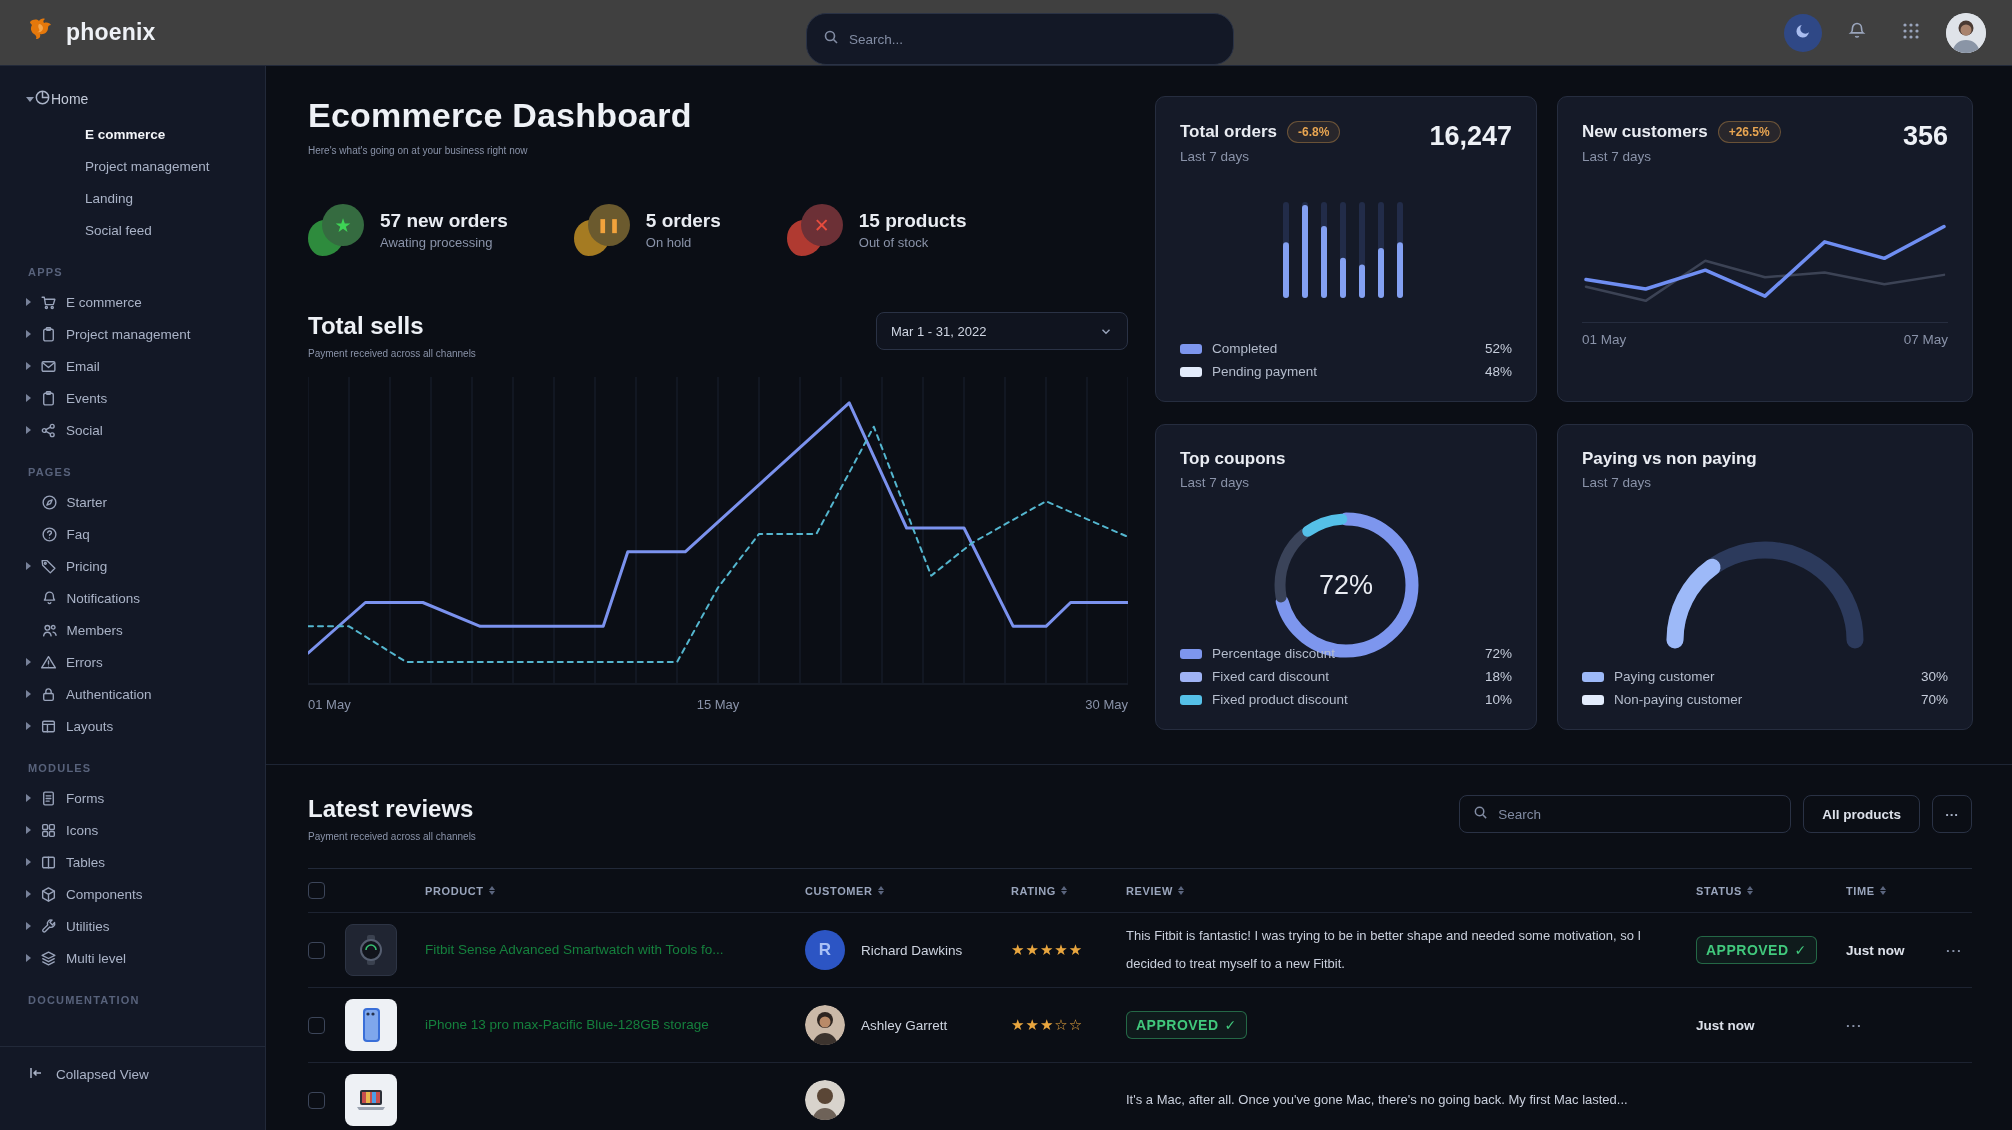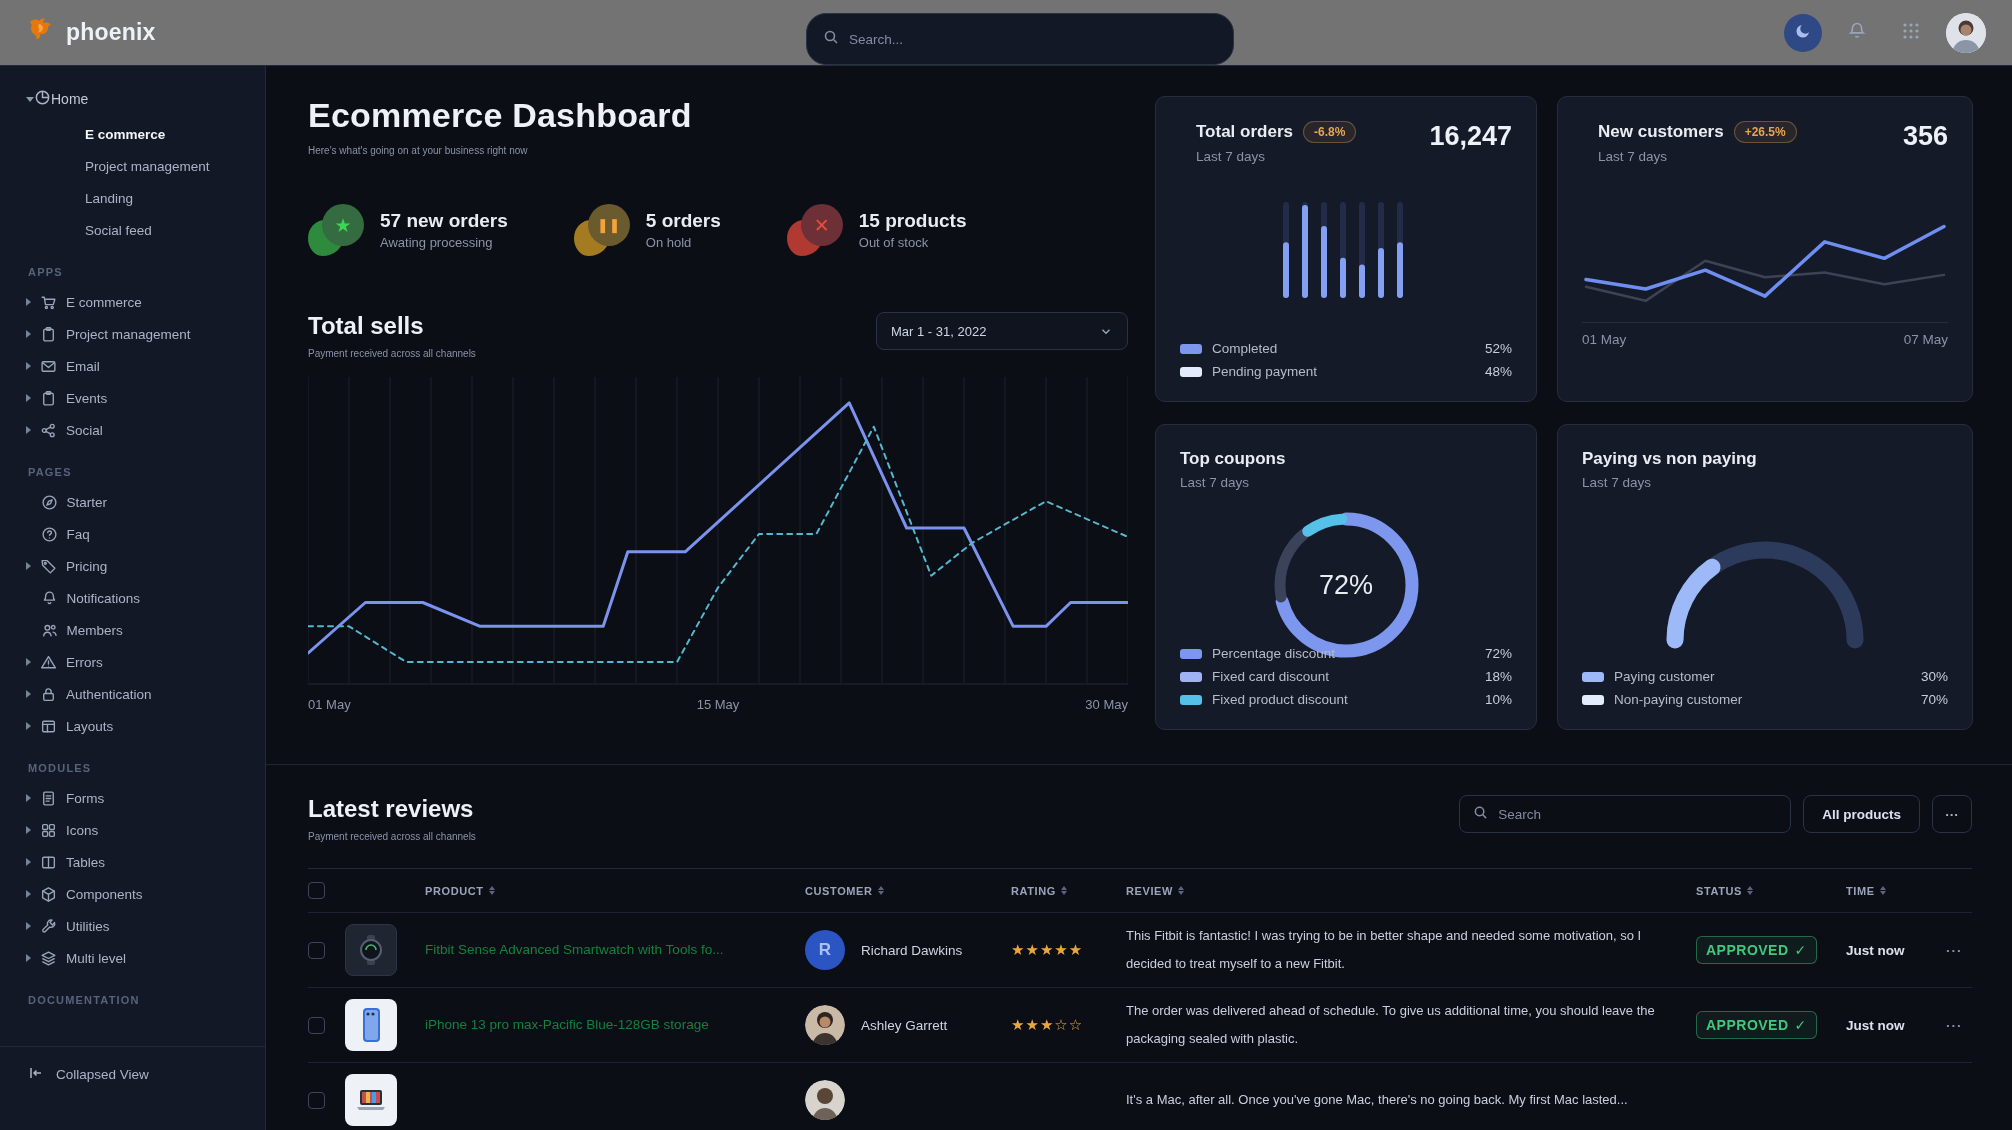--- a/index.html
+++ b/index.html
@@ -1,20 +1,20 @@
 <!DOCTYPE html>
 <html><head>
 <meta charset="utf-8">
 <style>
   * { margin:0; padding:0; box-sizing:border-box; }
   html,body { width:2012px; height:1130px; overflow:hidden; background:#0b0e15;
     font-family:"Liberation Sans","DejaVu Sans",sans-serif; color:#cfd5e2; }
 
   
-  .topnav { position:fixed; top:0; left:0; right:0; height:66px; background:#737373;
+  .topnav { position:fixed; top:0; left:0; right:0; height:66px; background:#404040;
     border-bottom:1px solid #222939; display:flex; align-items:center; padding:0 26px; z-index:10; }
   .brand { display:flex; align-items:center; gap:10px; }
   .brand-name { font-size:23px; font-weight:bold; color:#eef1f6; letter-spacing:.2px; }
   .nav-search { position:absolute; left:806px; top:13px; width:428px; height:52px;
     border:1px solid #2a3245; border-radius:20px; display:flex; align-items:center;
     gap:10px; padding:0 16px; background:#131826; }
   .nav-search input { background:transparent; border:none; outline:none; color:#cfd5e2;
     font-size:13.5px; width:100%; font-family:inherit; }
   .nav-search input::placeholder { color:#828ca3; }
   .nav-right { margin-left:auto; display:flex; align-items:center; gap:16px; }
@@ -70,21 +70,21 @@
     border-radius:8px; display:flex; align-items:center; padding:0 14px; font-size:13px;
     color:#cfd5e2; cursor:pointer; background:#10141f; }
   .select-box svg { margin-left:auto; }
   .chart-wrap { margin-top:14px; }
   .x-labels { display:flex; justify-content:space-between; font-size:13px; color:#8a93a9;
     margin-top:8px; }
 
   .right-col { width:818px; display:grid; grid-template-columns:1fr 1fr; gap:22px 20px; }
   .card { position:relative; background:#151a28; border:1px solid #262d3f; border-radius:10px;
     height:306px; padding:24px 24px 20px; }
-  .card-head { display:flex; align-items:flex-start;margin-left:16px; }
+  .card-head { display:flex; align-items:flex-start; }
   .card-title-row { display:flex; align-items:center; gap:10px; }
   .card-title { font-size:17px; font-weight:bold; color:#e9ecf2; }
   .badge { font-size:12px; font-weight:bold; color:#e8a551; background:rgba(232,165,81,.09);
     border:1px solid rgba(232,165,81,.35); border-radius:11px; padding:3px 10px; }
   .card-period { font-size:13.5px; color:#8a93a9; margin-top:6px; }
   .card-value { margin-left:auto; font-size:27px; font-weight:bold; color:#eef1f6; }
   .card-legend { position:absolute; left:24px; right:24px; bottom:18px; }
   .leg-row { display:flex; align-items:center; gap:10px; font-size:13.5px; color:#b4bccc;
     padding:4px 0; }
   .leg-swatch { width:22px; height:10px; border-radius:3px; flex:none; }
@@ -753,21 +753,20 @@
         <div class="cavatar">
           <svg width="40" height="40" viewBox="0 0 40 40">
               <circle cx="20" cy="20" r="20" fill="#cbb9a8"></circle>
               <circle cx="20" cy="15" r="8" fill="#2e2521"></circle>
               <path d="M7 40c2-8 7-12 13-12s11 4 13 12z" fill="#3c332e"></path>
               <circle cx="20" cy="17" r="5.5" fill="#b98a68"></circle>
             </svg>
         </div>
         <span class="cname">Ashley Garrett</span>
         <span class="stars"><span>★★★</span><span>☆☆</span></span>
-        <span class="review-txt">The order was delivered ahead of schedule. To give us additional time, you should leave the packaging sealed with plastic.</span>
         <span><span class="status-pill">
               <span>APPROVED</span>
               <span>✓</span>
             </span></span>
         <span class="time-txt">Just now</span>
         <span class="dots">···</span>
       </div>
 
       <div class="trow drow">
         <span class="checkbox"></span>

